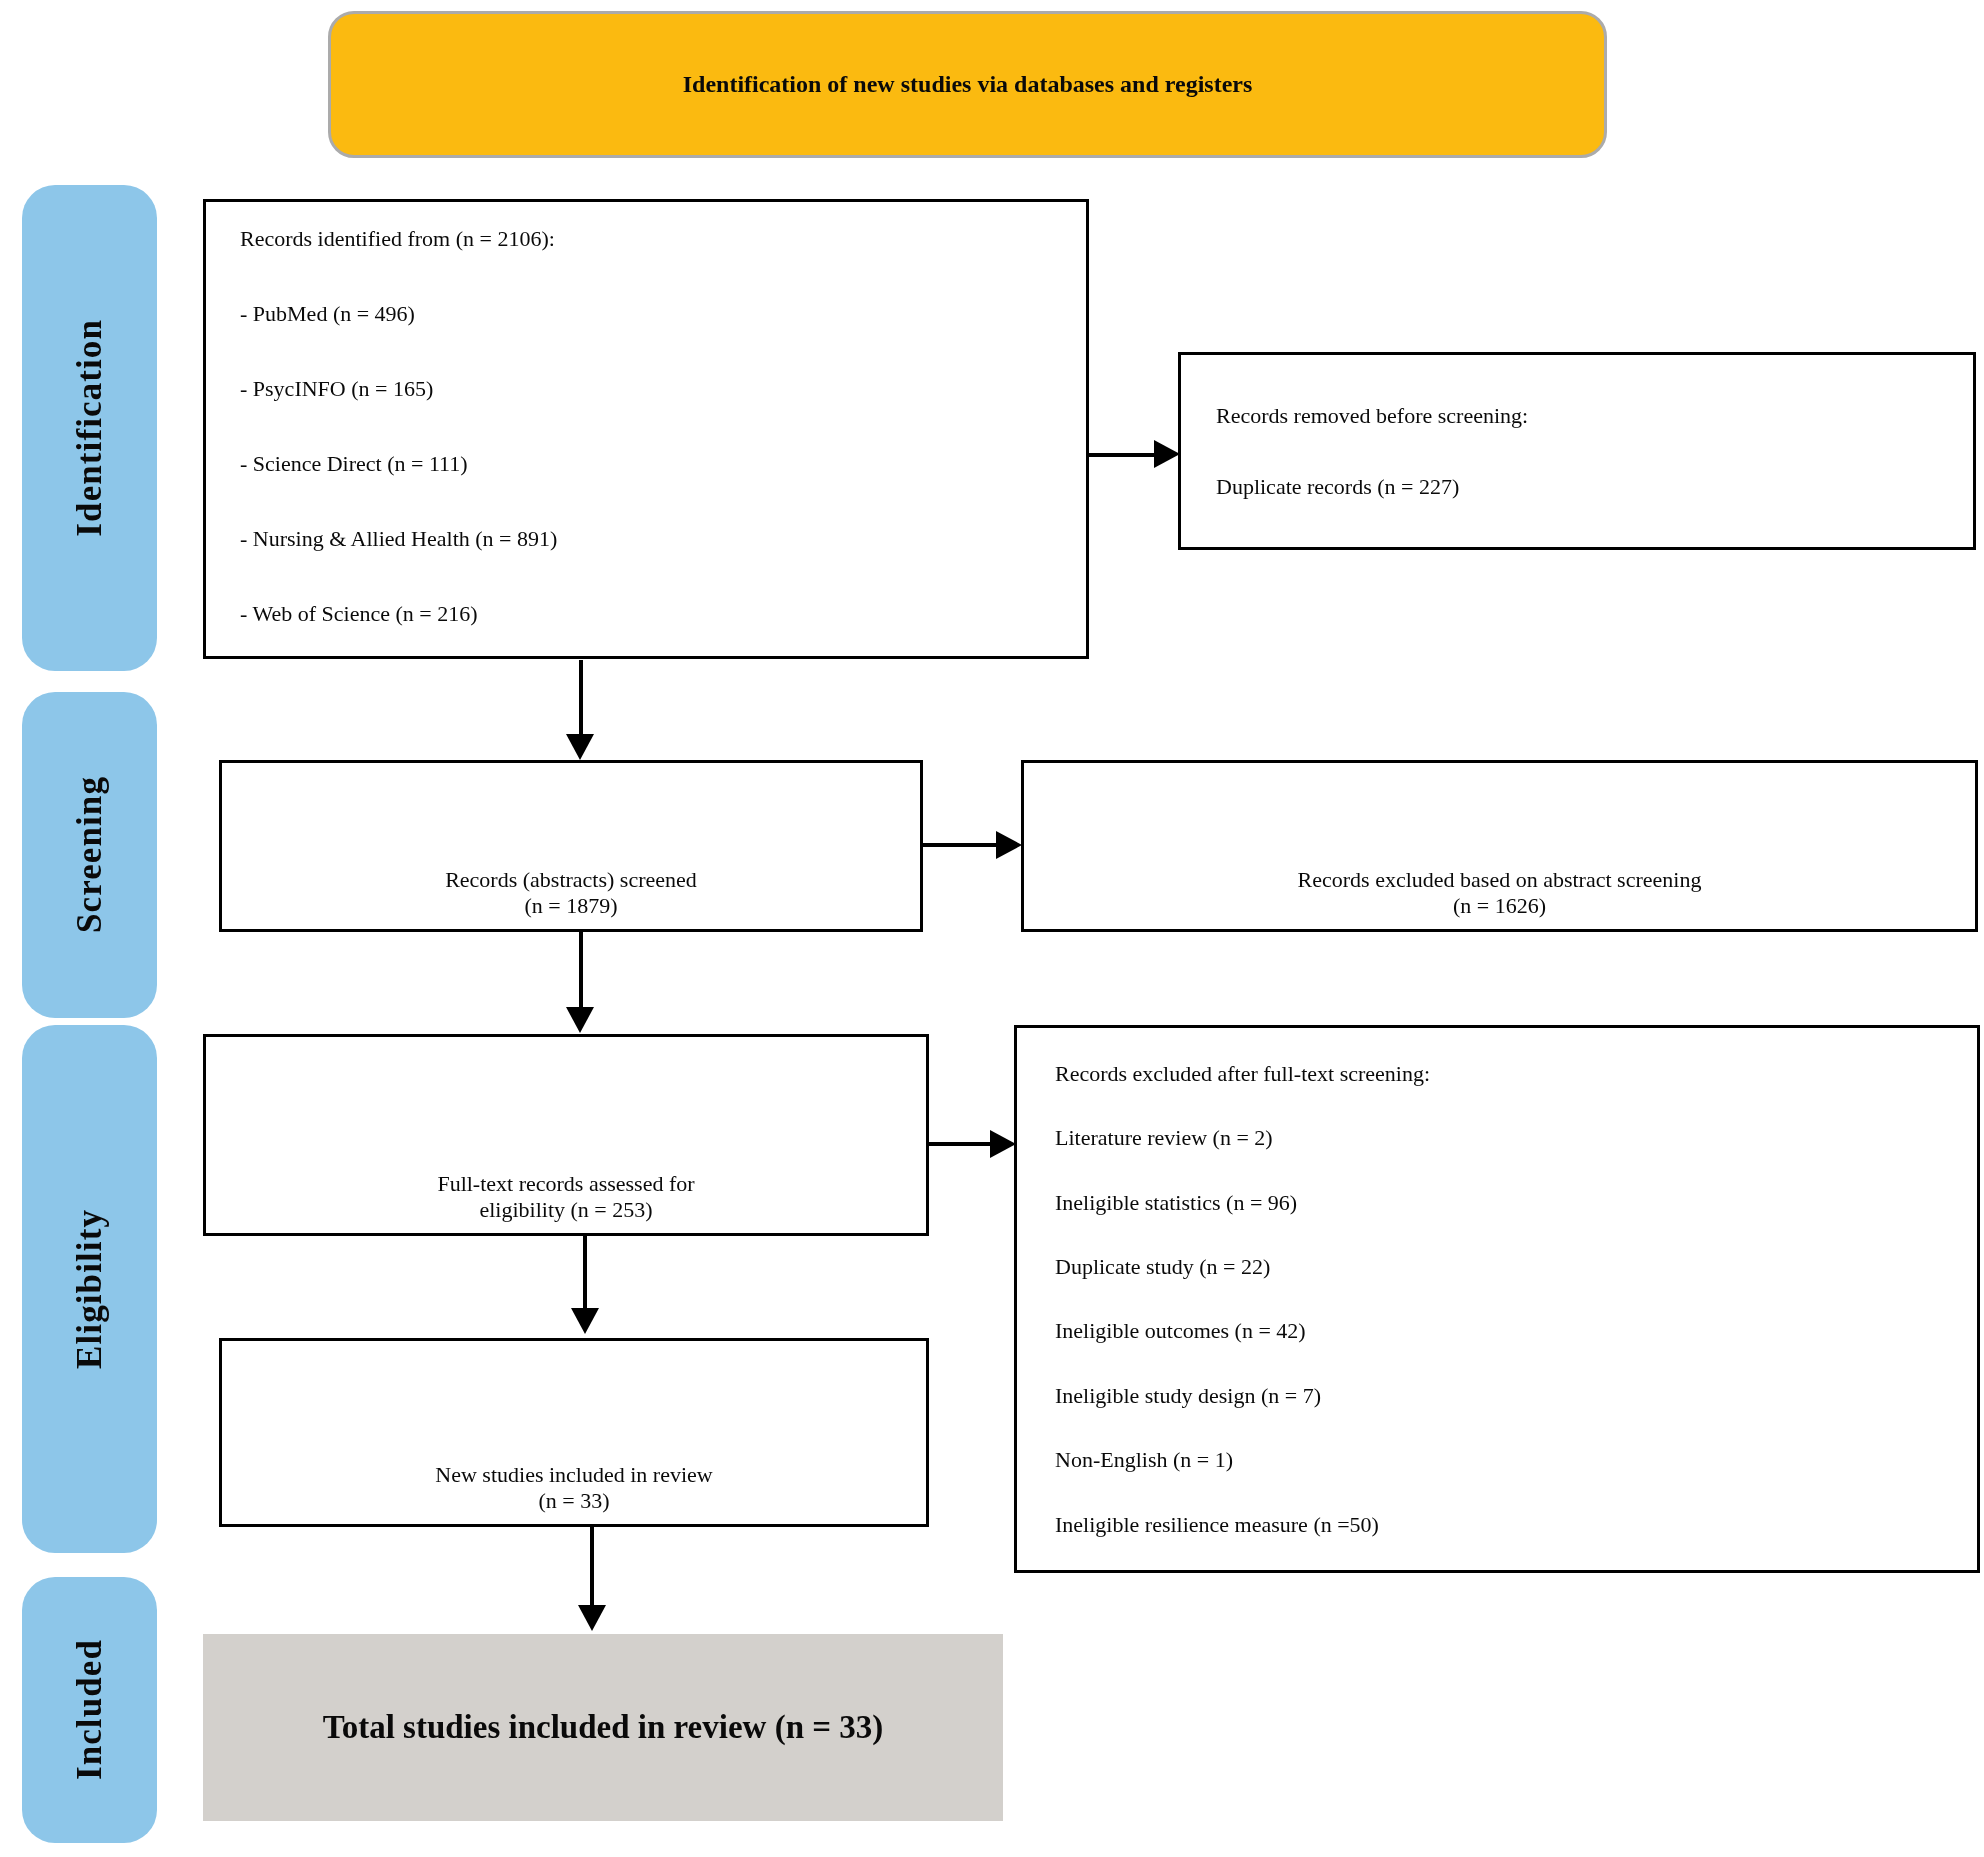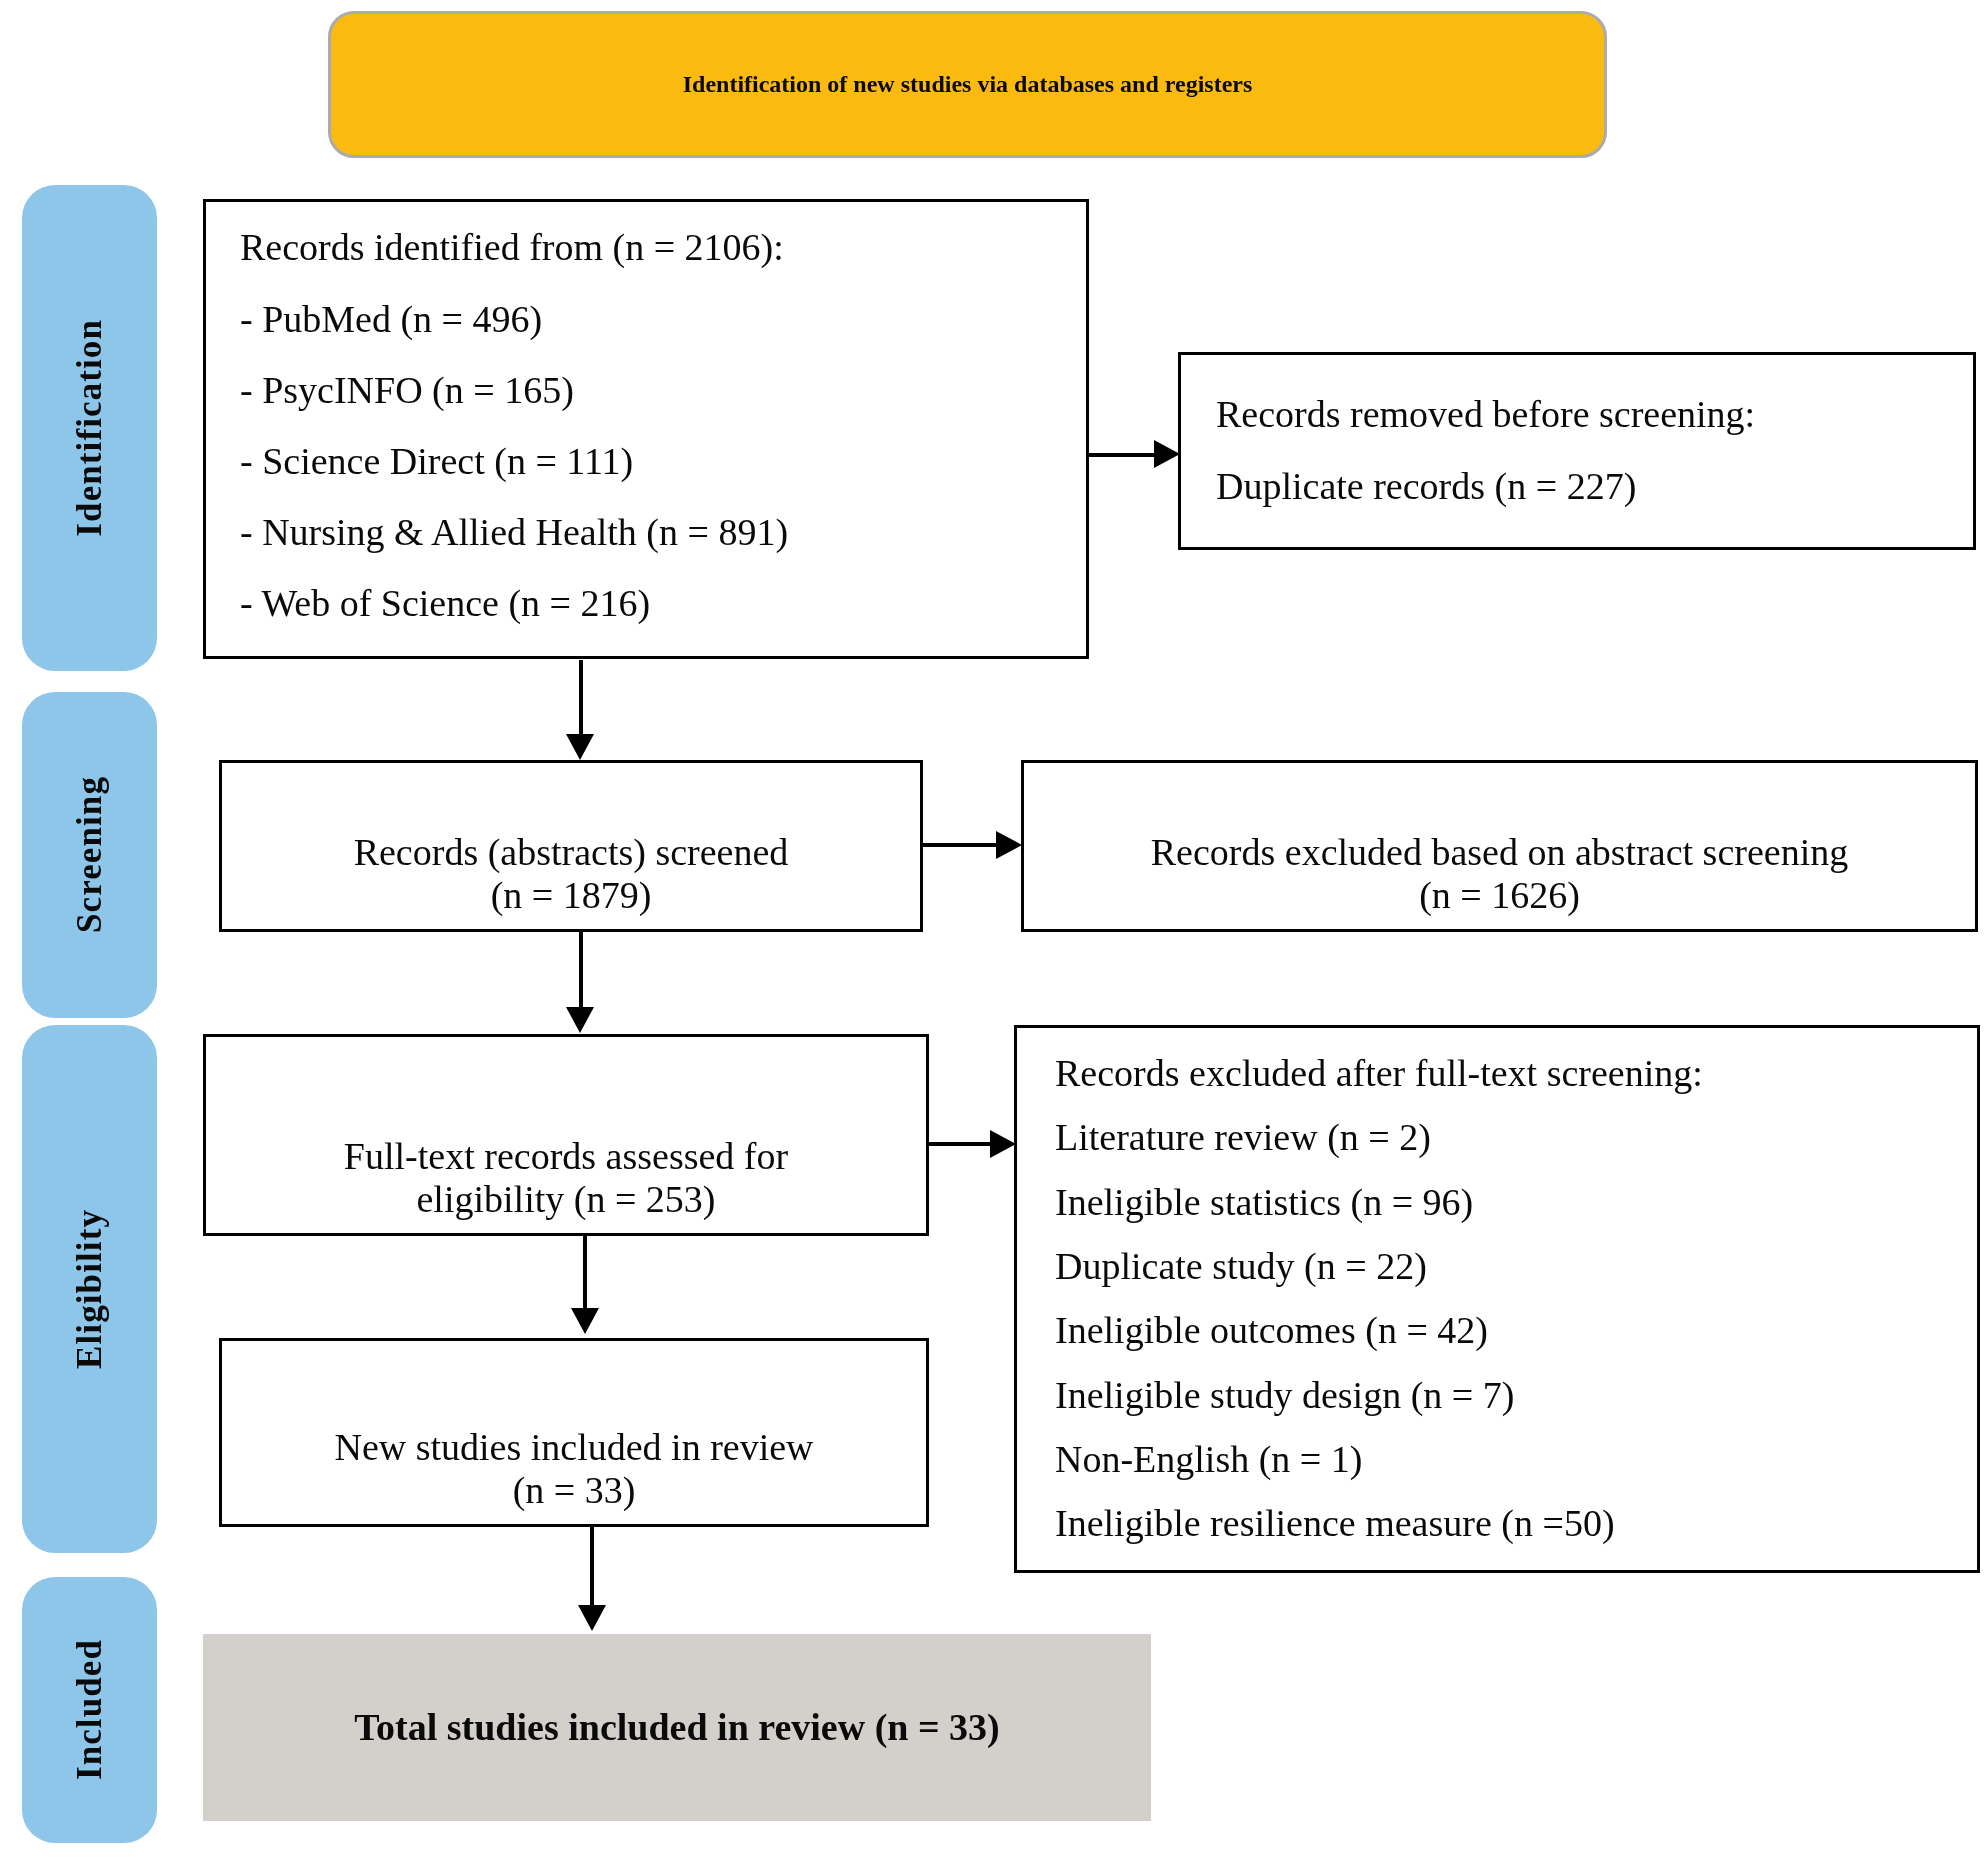--- a/index.html
+++ b/index.html
@@ -42,21 +42,21 @@
   #stage-screening     {top:692px; height:326px;}
   #stage-eligibility   {top:1025px; height:528px;}
   #stage-included      {top:1577px; height:266px;}
   
   .fbox{
     position:absolute;
     background:#ffffff;
     border:3.3px solid #000000;
     box-sizing:border-box;
     display:flex; flex-direction:column;
-    font-size:38px;
+    font-size:22px;
     line-height:1.15;
   }
   .fbox.centered{align-items:center; justify-content:flex-end; text-align:center;}
   .fbox.lefty{align-items:flex-start; justify-content:space-around; text-align:left;}
   #box-identified{
     left:203px; top:199px; width:886px; height:460px;
     padding:24.4px 16.3px 30px 34px;
     justify-content:space-between;
   }
   #box-removed{
@@ -78,25 +78,25 @@
   #box-fulltext-excluded{
     left:1014px; top:977px; width:966px; height:548px;
     padding:13.6px 16.3px 13.6px 38px;
     margin-top:48px;
   }
   #box-new-studies{
     left:219px; top:1338px; width:710px; height:189px;
     padding:11px;
   }
   #box-total{
-    left:203px; top:1634px; width:948px; height:187px;
+    left:203px; top:1634px; width:800px; height:187px;
     background:var(--gray,#D3D0CC);
     border:none;
     align-items:center; justify-content:center; text-align:center;
-    font-weight:bold; font-size:38px;
+    font-weight:bold; font-size:33px;
   }
   
   .vline{position:absolute; width:3.8px; background:#000;}
   .hline{position:absolute; height:3.8px; background:#000;}
   .head-down{
     position:absolute; width:0; height:0;
     border-left:14.7px solid transparent;
     border-right:14.7px solid transparent;
     border-top:26px solid #000;
   }

